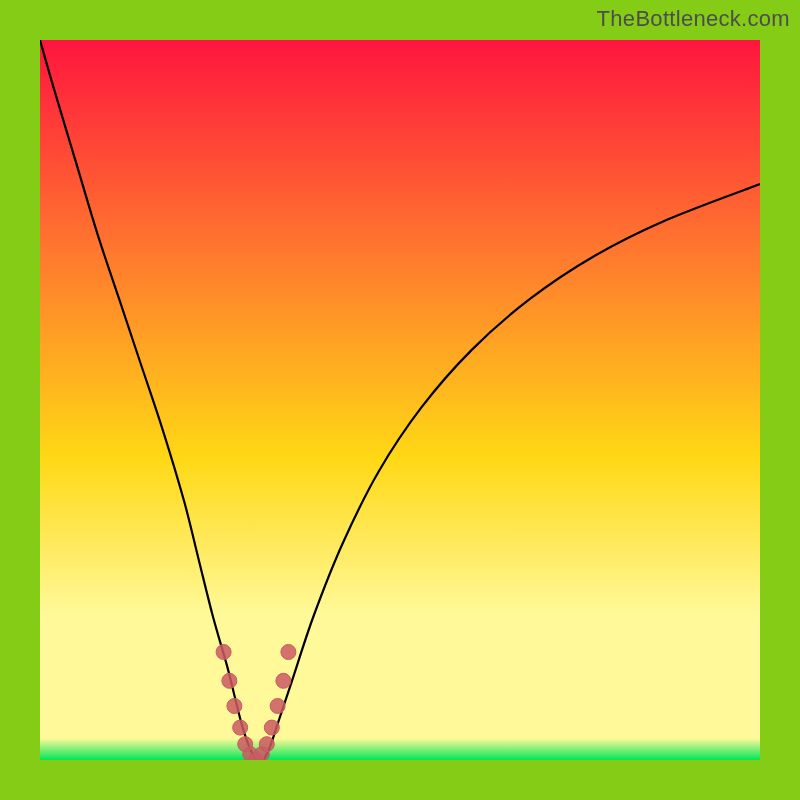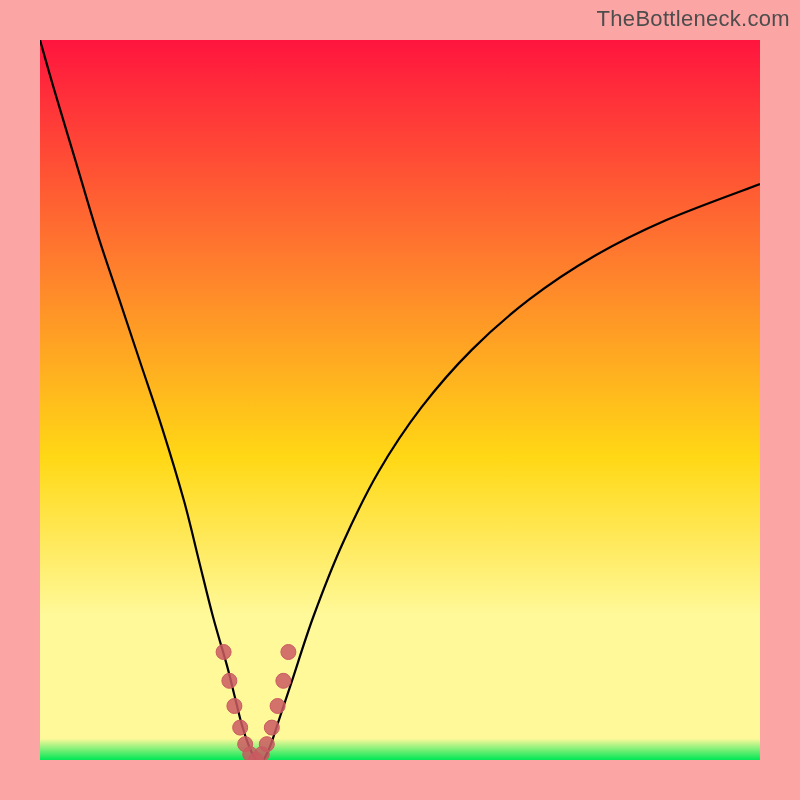--- a/index.html
+++ b/index.html
@@ -6,21 +6,21 @@
     margin: 0;
     padding: 0;
     width: 800px;
     height: 800px;
     overflow: hidden;
     font-family: Arial, Helvetica, sans-serif;
   }
   .frame {
     width: 800px;
     height: 800px;
-    background: #fca5a5;
+    background: #84cc16;
     position: relative;
   }
   .watermark {
     position: absolute;
     top: 6px;
     right: 10px;
     color: #4d4d4d;
     font-size: 22px;
     font-weight: 500;
     letter-spacing: 0.3px;

